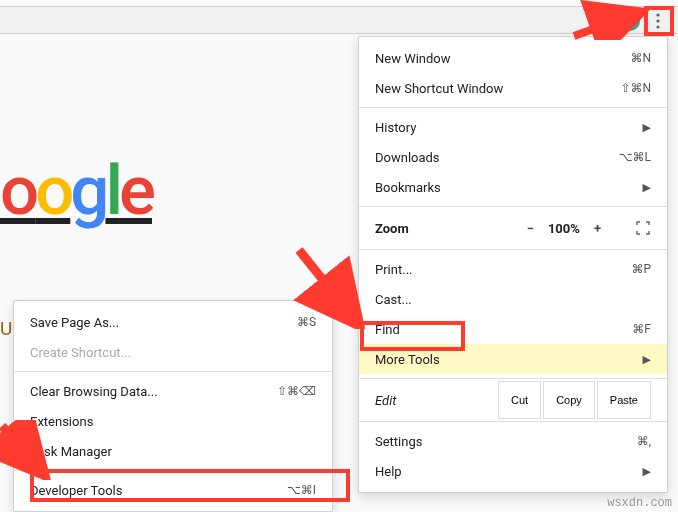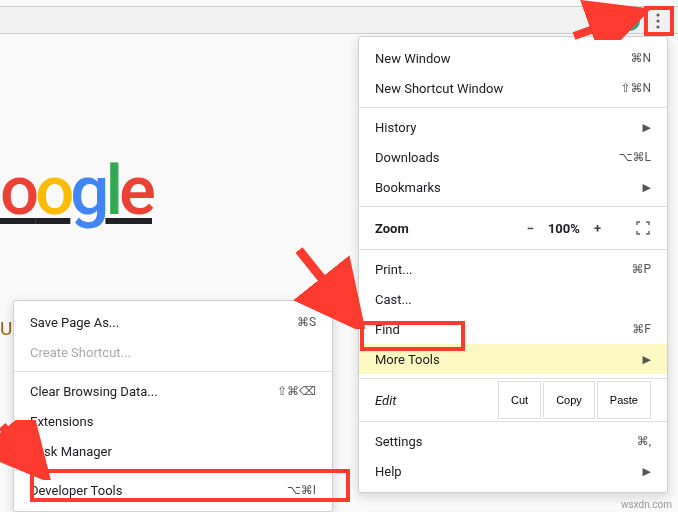--- a/index.html
+++ b/index.html
@@ -122,21 +122,21 @@
     position: absolute;
     border: 4px solid #FF3B2F;
   }
   
   .arrow {
     position: absolute;
     pointer-events: none;
   }
 
   .watermark {
-    position:absolute; right:6px; bottom:2px; font-size:10px; color:#999;
+    position:absolute; right:6px; bottom:2px; font-size:12px; color:#999;font-family:Liberation Mono, monospace;
   }
 
   .truncated-left {
     position:absolute; left:0; top:430px; font-size:14px; color:#555;
   }
 </style>
 </head>
 <body>
 
 <div class="canvas">

